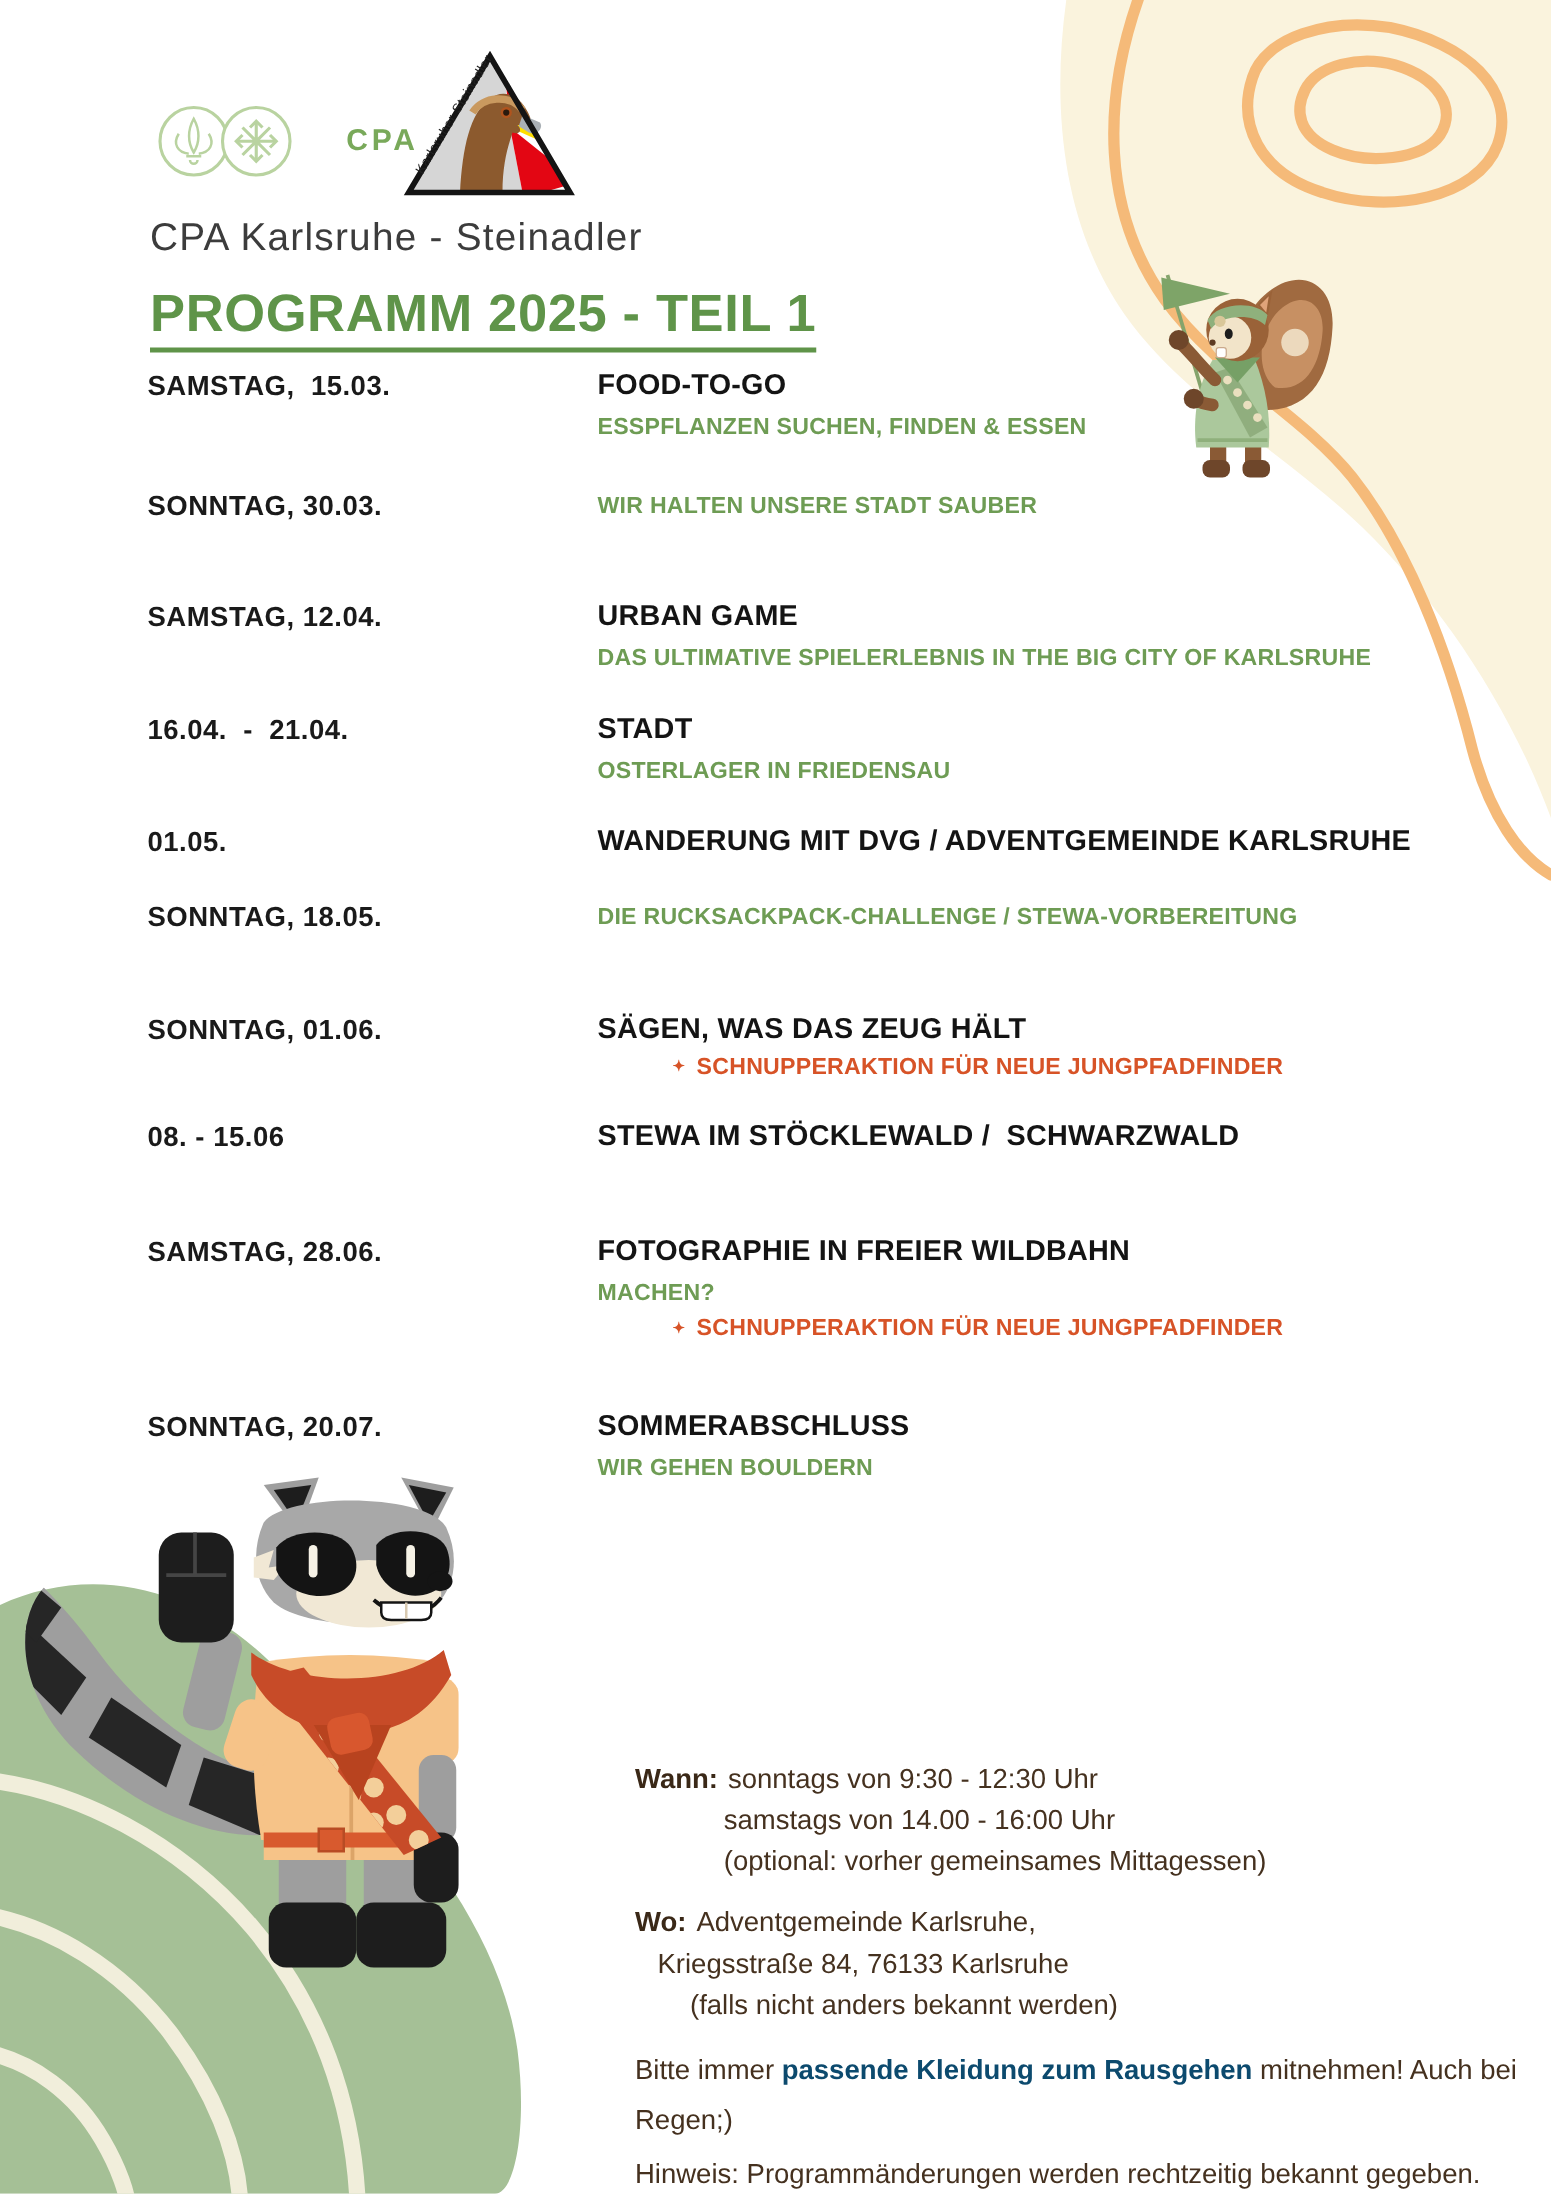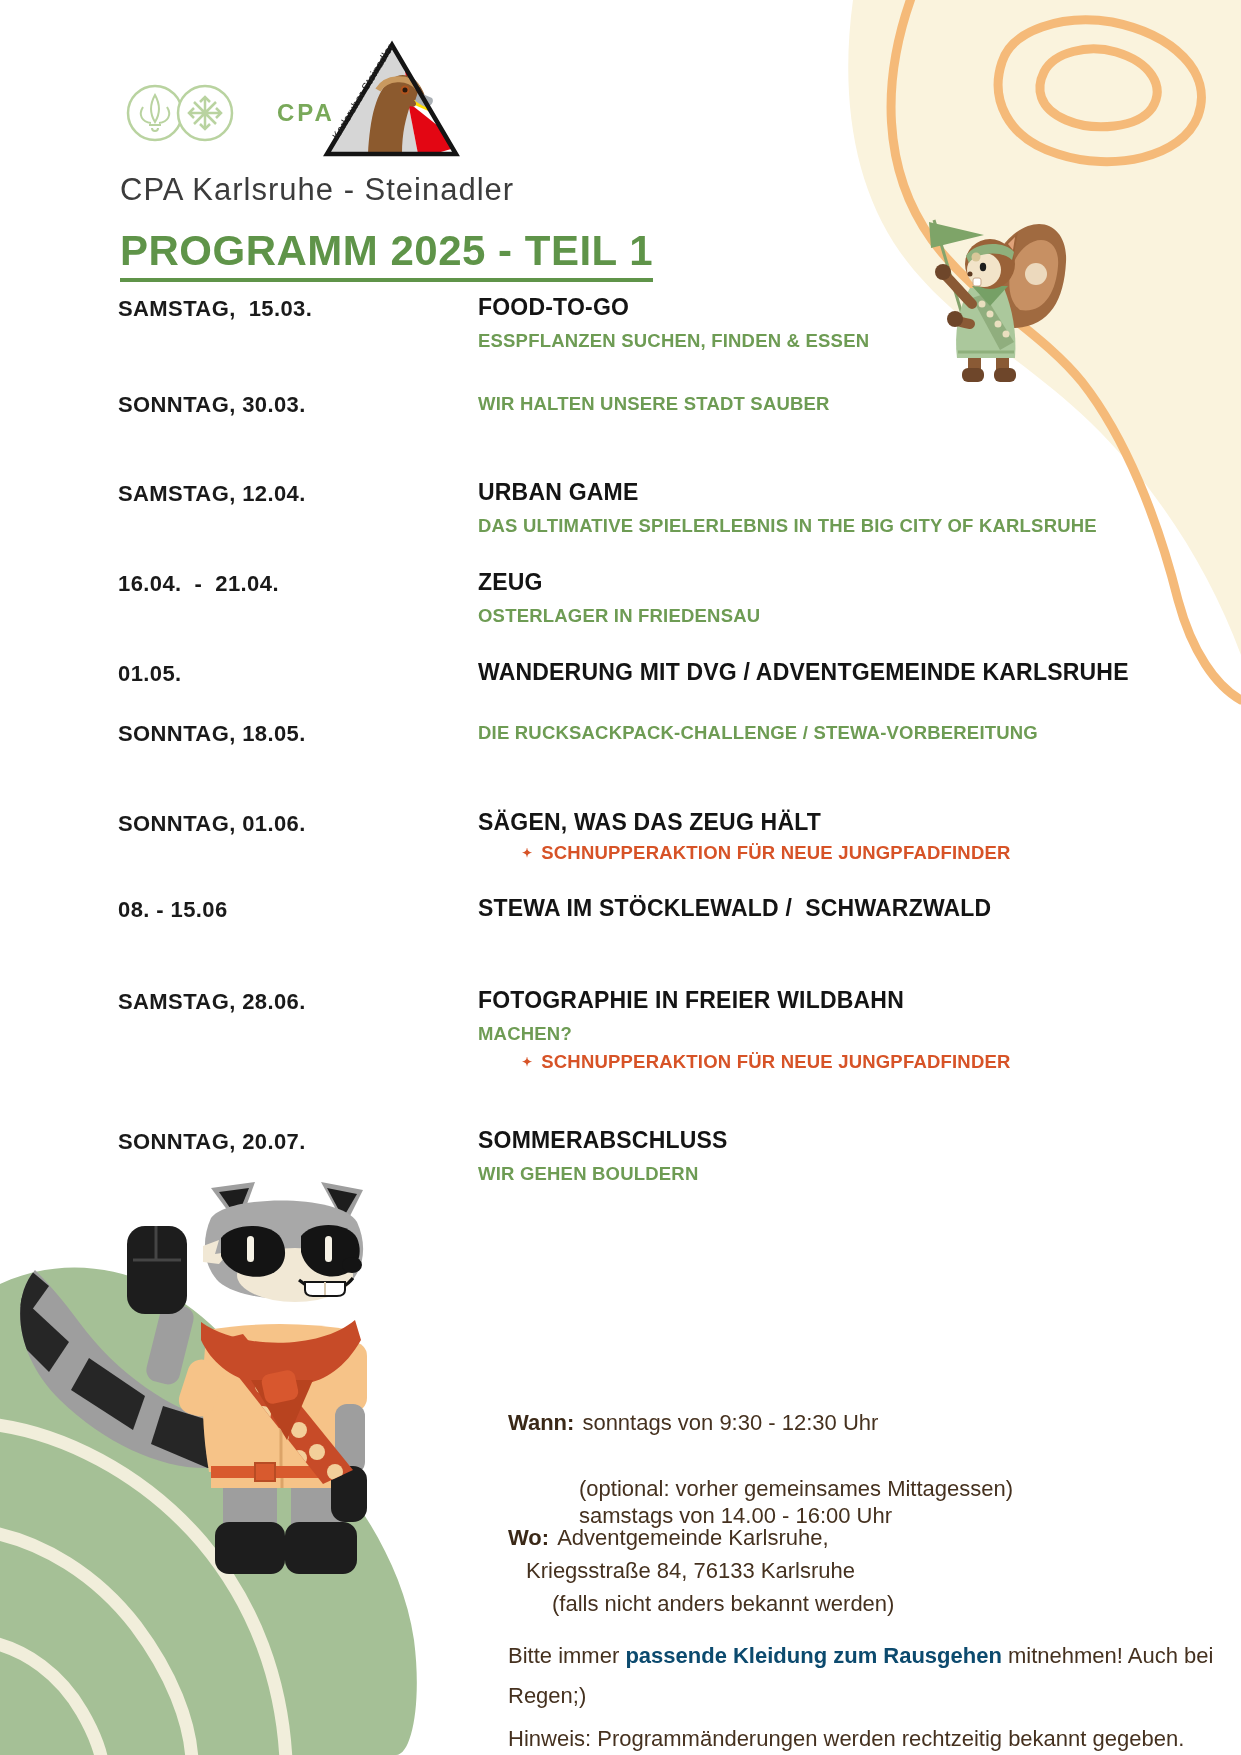--- a/index.html
+++ b/index.html
@@ -14,21 +14,21 @@
   .heading{
     left:120px;top:227px;font-size:42px;font-weight:bold;color:#5f9449;
     letter-spacing:.5px;border-bottom:4px solid #5f9449;padding-bottom:3px;display:inline-block;
   }
   
   .event{position:absolute;left:0;right:0;height:0;}
   .event-date{position:absolute;left:118px;top:2px;font-size:22px;font-weight:bold;color:#1a1a1a;letter-spacing:.4px;white-space:nowrap;}
   .event-body{position:absolute;left:478px;top:0;}
   .event-title{font-size:23px;font-weight:bold;color:#141414;letter-spacing:.2px;white-space:nowrap;margin-bottom:6px;}
   .event-sub{font-size:18.5px;font-weight:bold;color:#6e9c54;letter-spacing:.2px;white-space:nowrap;line-height:27px;}
-  .event-note{font-size:18.5px;font-weight:bold;color:#d75327;letter-spacing:.2px;white-space:nowrap;margin-left:44px;margin-top:4px;}
+  .event-note{font-size:18.5px;font-weight:bold;color:#d75327;letter-spacing:.2px;white-space:nowrap;margin-left:60px;margin-top:4px;}
   .note-bullet{font-size:12px;margin-right:9px;vertical-align:2px;}
   
   .info-line{position:absolute;font-size:22px;color:#45311f;line-height:33px;white-space:nowrap;}
   .info-label{font-weight:bold;color:#3a2817;margin-right:8px;}
   .bitte{position:absolute;left:508px;top:1636px;width:740px;font-size:22px;color:#45311f;line-height:40px;white-space:normal;}
   .bitte b{color:#0c4a6e;}
   .hinweis{left:508px;top:1722px;}
 </style>
 </head>
 <body>
@@ -197,21 +197,21 @@
 <div class="event" style="top:479px">
   <div class="event-date">SAMSTAG, 12.04.</div>
   <div class="event-body">
     <div class="event-title">URBAN GAME</div>
     <div class="event-sub">DAS ULTIMATIVE SPIELERLEBNIS IN THE BIG CITY OF KARLSRUHE</div>
   </div>
 </div>
 <div class="event" style="top:569px">
   <div class="event-date">16.04.&nbsp; - &nbsp;21.04.</div>
   <div class="event-body">
-    <div class="event-title">ZEUG</div>
+    <div class="event-title">STADT</div>
     <div class="event-sub">OSTERLAGER IN FRIEDENSAU</div>
   </div>
 </div>
 <div class="event" style="top:659px">
   <div class="event-date">01.05.</div>
   <div class="event-body">
     <div class="event-title">WANDERUNG MIT DVG / ADVENTGEMEINDE KARLSRUHE</div>
   </div>
 </div>
 <div class="event" style="top:719px">
@@ -245,21 +245,21 @@
   <div class="event-date">SONNTAG, 20.07.</div>
   <div class="event-body">
     <div class="event-title">SOMMERABSCHLUSS</div>
     <div class="event-sub">WIR GEHEN BOULDERN</div>
   </div>
 </div>
 
 <div class="info-line" style="left:508px;top:1406px">
   <span class="info-label">Wann:</span><span>sonntags von 9:30 - 12:30 Uhr</span>
 </div>
-<div class="info-line" style="left:579px;top:1499px">samstags von 14.00 - 16:00 Uhr</div>
+<div class="info-line" style="left:579px;top:1439px">samstags von 14.00 - 16:00 Uhr</div>
 <div class="info-line" style="left:579px;top:1472px">(optional: vorher gemeinsames Mittagessen)</div>
 
 <div class="info-line" style="left:508px;top:1521px">
   <span class="info-label">Wo:</span><span>Adventgemeinde Karlsruhe,</span>
 </div>
 <div class="info-line" style="left:526px;top:1554px">Kriegsstraße 84, 76133 Karlsruhe</div>
 <div class="info-line" style="left:552px;top:1587px">(falls nicht anders bekannt werden)</div>
 
 <div class="bitte">
   <span>Bitte immer</span>

